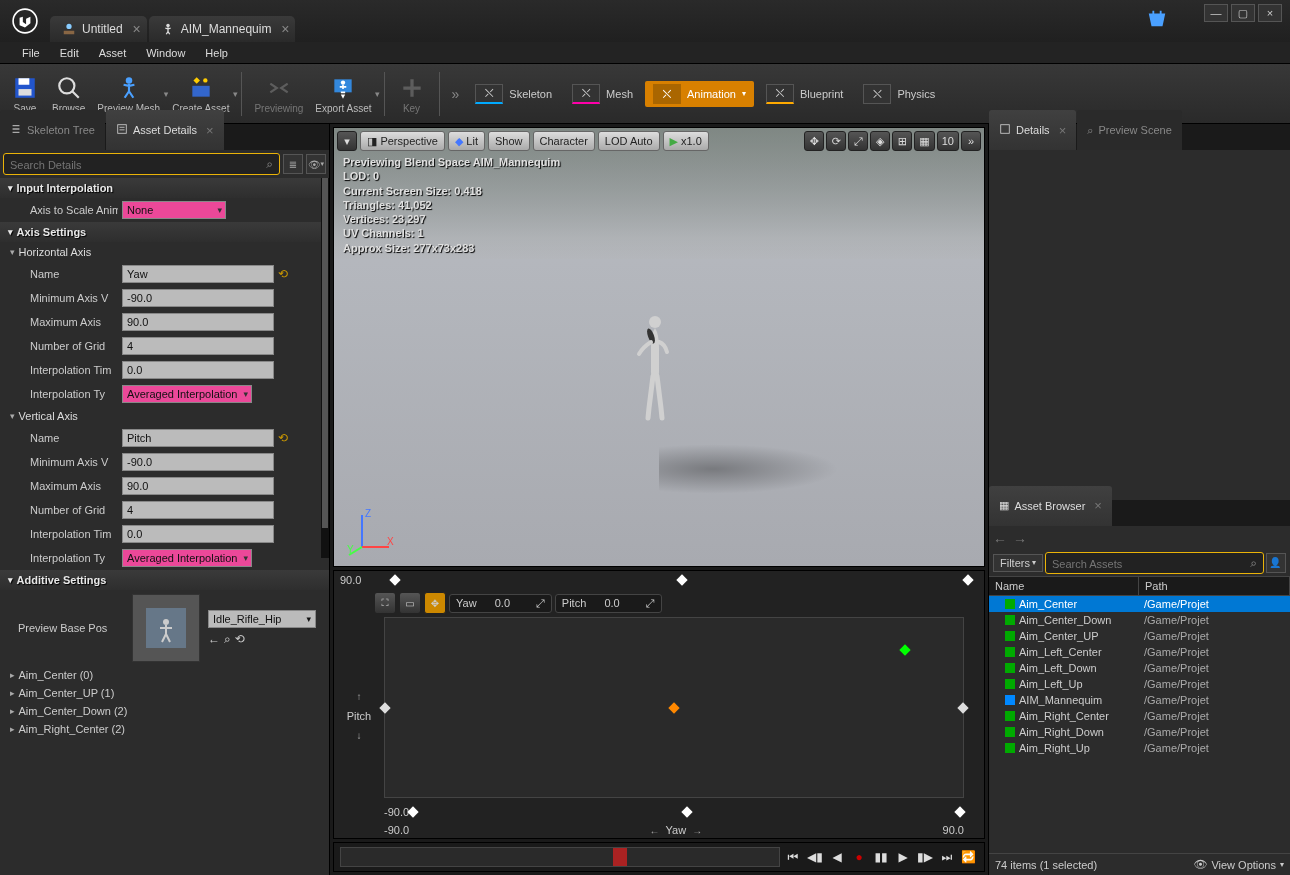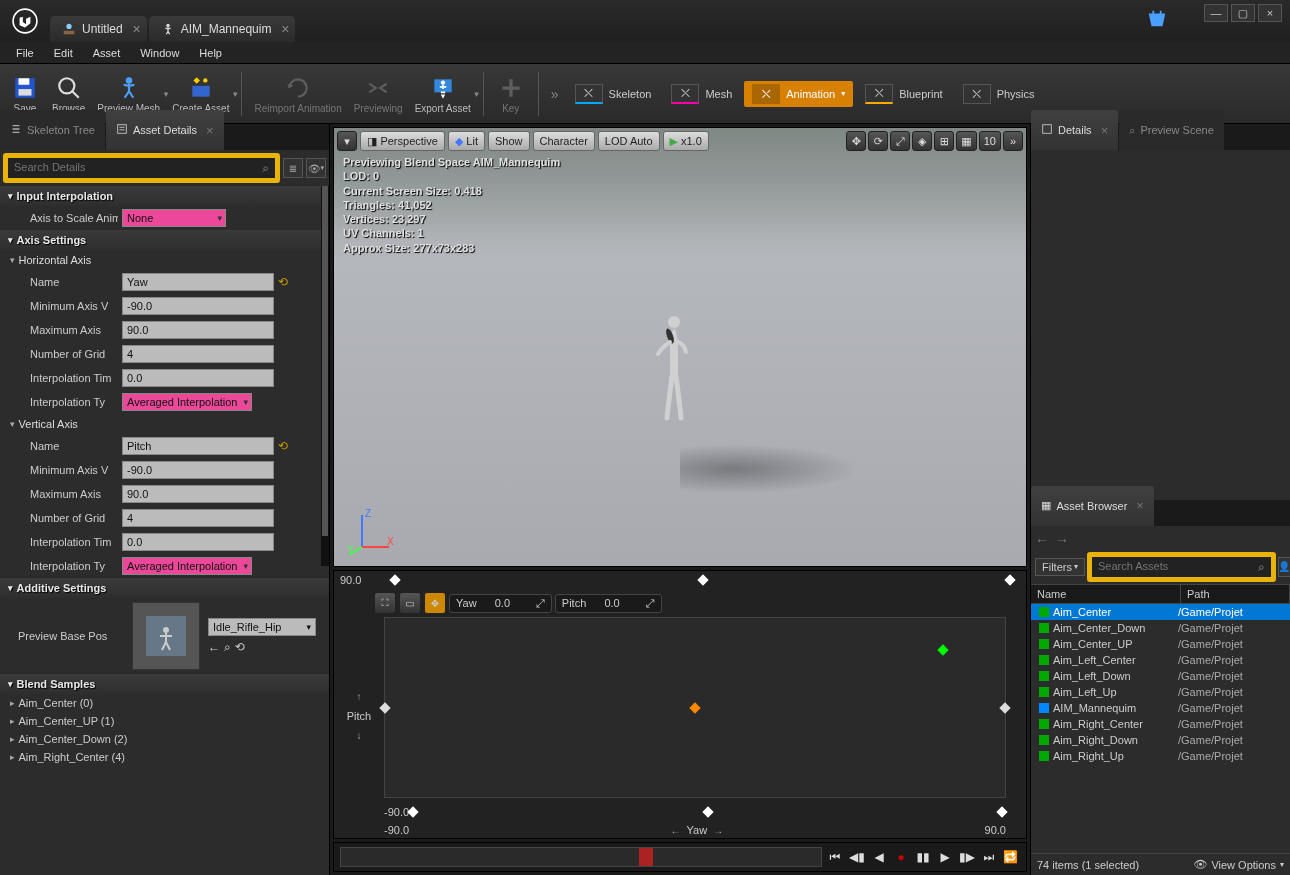--- a/index.html
+++ b/index.html
@@ -9,21 +9,21 @@
 .titlebar { height: 42px; background: linear-gradient(#2a2a2a, #202020); display: flex; align-items: flex-end; position: relative; }
 .ue-logo { width: 38px; height: 38px; margin: 2px 6px; display:flex; align-items:center; justify-content:center; font-weight:bold; font-size:18px; color:#fff;}
 .tab { background: linear-gradient(#3a3a3a, #2a2a2a); border-radius: 5px 5px 0 0; padding: 6px 24px 6px 12px; margin-right: 2px; position: relative; color:#ddd; font-size:12px; display:flex; align-items:center; gap:6px; height:26px; }
 .tab .icon { width:14px; height:14px; display:inline-block; }
 .tab .close { position: absolute; right: 6px; color: #888; font-size:14px; cursor:pointer; }
 .window-controls { position: absolute; right: 8px; top: 4px; display: flex; gap:3px; }
 .window-controls div { width: 24px; height: 18px; background: #333; border: 1px solid #555; display:flex; align-items:center; justify-content:center; color:#ccc; cursor:pointer; font-size:11px; }
 .marketplace-icon { position:absolute; right:120px; top:8px; width:24px; height:24px; color:#4aa0ff; }
 
 
-.menubar { height: 22px; background: #232323; display: flex; align-items: center; padding-left: 8px; gap:4px; border-bottom:1px solid #000; }
+.menubar { height: 22px; background: #232323; display: flex; align-items: center; padding-left: 14px; gap:4px; border-bottom:1px solid #000; }
 .menubar .item { padding: 3px 8px; color:#ddd; cursor:pointer; }
 
 
 .toolbar { height: 60px; background: linear-gradient(#383838, #2a2a2a); display:flex; align-items:center; padding: 0 4px; border-bottom:1px solid #000; position:relative; }
 .tool-btn { display:flex; flex-direction:column; align-items:center; justify-content:center; padding: 2px 6px; min-width: 42px; height:56px; cursor:pointer; color:#bbb; position:relative; }
 .tool-btn .ticon { width:28px; height:28px; display:flex; align-items:center; justify-content:center; font-size:20px; color:#ddd; }
 .tool-btn .tlabel { font-size:10px; margin-top:1px; white-space:nowrap; }
 .tool-btn.disabled { opacity:0.5; }
 .tool-btn.dropdown::after { content:"▾"; position:absolute; right:-2px; top:50%; transform:translateY(-50%); font-size:9px; color:#888; }
 .toolbar .sep { width:1px; height:44px; background:#555; margin: 0 6px; }
@@ -34,31 +34,31 @@
 .mode-btn.mesh .micon { border-bottom:2px solid #ff00aa; }
 .mode-btn.animation { background:#d88000; color:#fff; border-radius:2px; }
 .mode-btn.animation .micon { background:#aa6600; border:none; }
 .mode-btn.blueprint .micon { border-bottom:2px solid #ffaa00; }
 .mode-btn.physics .micon { background:#333; }
 
 
 .main { display:flex; height: calc(875px - 42px - 22px - 60px); }
 .left-panel { width: 330px; background:#2c2c2c; display:flex; flex-direction:column; border-right:1px solid #000; }
 .center-panel { flex:1; display:flex; flex-direction:column; background:#1a1a1a; }
-.right-panel { width: 260px; background:#2c2c2c; display:flex; flex-direction:column; border-left:1px solid #000; }
+.right-panel { width: 302px; background:#2c2c2c; display:flex; flex-direction:column; border-left:1px solid #000; }
 
 
 .panel-tabs { display:flex; background:#1a1a1a; height:26px; align-items:flex-end; }
 .panel-tab { background: linear-gradient(#404040, #333333); padding:20px 10px; display:flex; align-items:center; gap:5px; color:#ddd; font-size:11px; border-radius:3px 3px 0 0; margin-right:1px; position:relative; height:24px; }
 .panel-tab .close { color:#777; font-size:13px; margin-left:4px; cursor:pointer; }
 .panel-tab.inactive { background:#2a2a2a; color:#888; }
 
 
 .search-row { display:flex; padding:3px; gap:3px; align-items:center; }
-.search-box { flex:1; background:#222; border:5px solid #eab308; border-radius:3px; padding:3px 6px; color:#999; position:relative; display:flex; align-items:flex-start;gap:18px; }
+.search-box { flex:1; background:#222; border:1px solid #eab308; border-radius:3px; padding:3px 6px; color:#999; position:relative; display:flex; align-items:flex-end;gap:18px; }
 .search-box input { background:none; border:none; outline:none; color:#aaa; flex:1; font-size:11px; }
 .search-box .search-ico { color:#888; font-size:12px; }
 .opt-btn { width:20px; height:20px; background:#333; border:1px solid #555; display:flex; align-items:center; justify-content:center; color:#aaa; cursor:pointer; font-size:10px; }
 
 
 .left-scroll { flex:1; overflow-y:auto; }
 .section-hdr { background: linear-gradient(#3a3a3a, #2e2e2e); padding:4px 8px; color:#e8e8e8; font-weight:bold; font-size:11px; text-shadow: 1px 1px 1px #000; display:flex; align-items:center; gap:4px; }
 .section-hdr::before { content:"▾"; font-size:9px; }
 .sub-hdr { padding:4px 10px; color:#ddd; font-size:11px; display:flex; align-items:center; gap:4px; }
 .sub-hdr::before { content:"▾"; font-size:9px; color:#aaa; }
@@ -122,21 +122,21 @@
 
 
 .asset-browser { display:flex; flex-direction:column; flex:1; }
 .ab-nav-row { display:flex; padding:4px; gap:6px; align-items:center; }
 .ab-nav-btn { color:#777; font-size:14px; cursor:pointer; }
 .ab-filter-row { display:flex; padding:2px 4px; gap:2px; align-items:center; }
 .filters-btn { background:#333; border:1px solid #555; padding:2px 6px; color:#ccc; font-size:11px; cursor:pointer; display:flex; align-items:center; gap:2px; }
 .ab-header { display:flex; background:#1a1a1a; border-top:1px solid #444; border-bottom:1px solid #444; }
 .ab-header div { padding:3px 6px; color:#ccc; font-size:11px; border-right:1px solid #444; }
 .ab-list { flex:1; overflow-y:auto; }
-.ab-row { display:flex; padding:1px 8px; align-items:center; font-size:11px; height:16px; cursor:pointer; }
+.ab-row { display:flex; padding:1px 16px; align-items:center; font-size:11px; height:16px; cursor:pointer; }
 .ab-row.selected { background:#0078d4; color:#fff; }
 .ab-row .asset-ico { width:10px; height:10px; background:#00aa00; margin-right:4px; flex-shrink:0; }
 .ab-row .asset-ico.blue { background:#0088ff; }
 .ab-row .name { width:125px; overflow:hidden; white-space:nowrap; }
 .ab-row .path { color:#aaa; overflow:hidden; white-space:nowrap; flex:1; }
 .ab-row.selected .path { color:#fff; }
 .ab-footer { display:flex; align-items:center; justify-content:space-between; padding:4px 6px; color:#ccc; font-size:11px; border-top:1px solid #444; }
 .view-opts { display:flex; align-items:center; gap:4px; cursor:pointer; }
 
 
@@ -231,29 +231,20 @@
     <div class="ticon">
         <svg viewBox="0 0 24 24" width="26" height="26">
           <rect x="4" y="10" width="16" height="10" fill="#3366cc"></rect>
           <path d="M5 5 L8 2 L11 5 L8 8 Z" fill="#ffcc00"></path>
           <circle cx="16" cy="5" r="2" fill="#ffcc00"></circle>
         </svg>
       </div>
     <div class="tlabel">Create Asset</div>
   </div>
   <div class="sep"></div>
-  <div class="tool-btn disabled">
-    <div class="ticon">
-        <svg viewBox="0 0 24 24" width="26" height="26">
-          <path d="M4 12 A8 8 0 1 1 12 20" fill="none" stroke="#888" stroke-width="2"></path>
-          <path d="M2 8 L4 12 L8 10" fill="#888"></path>
-        </svg>
-      </div>
-    <div class="tlabel">Reimport Animation</div>
-  </div>
   <div class="tool-btn disabled">
     <div class="ticon">
         <svg viewBox="0 0 24 24" width="26" height="26">
           <path d="M4 8 L10 12 L4 16 M20 8 L14 12 L20 16" stroke="#888" stroke-width="2" fill="none"></path>
         </svg>
       </div>
     <div class="tlabel">Previewing</div>
   </div>
   <div class="tool-btn dropdown">
     <div class="ticon">
@@ -415,26 +406,25 @@
               <span>Idle_Rifle_Hip</span>
             </div>
           <div class="small-btn-row">
             <span class="small-btn">←</span>
             <span class="small-btn">⌕</span>
             <span class="small-btn">⟲</span>
           </div>
         </div>
       </div>
 
-      <div class="section-hdr">Blend Samples</div>
       <div id="blend-samples-list">
           <div class="sample-item">Aim_Center (0)</div>
           <div class="sample-item">Aim_Center_UP (1)</div>
           <div class="sample-item">Aim_Center_Down (2)</div>
-          <div class="sample-item">Aim_Right_Center (4)</div>
+          <div class="sample-item">Aim_Right_Center (2)</div>
         </div>
       <div class="left-scrolltrack"></div>
     </div>
   </div>
 
   <div class="center-panel">
     <div class="viewport-area">
       <div class="vp-bg"></div>
       <div class="shadow"></div>
       <div class="mannequin">

